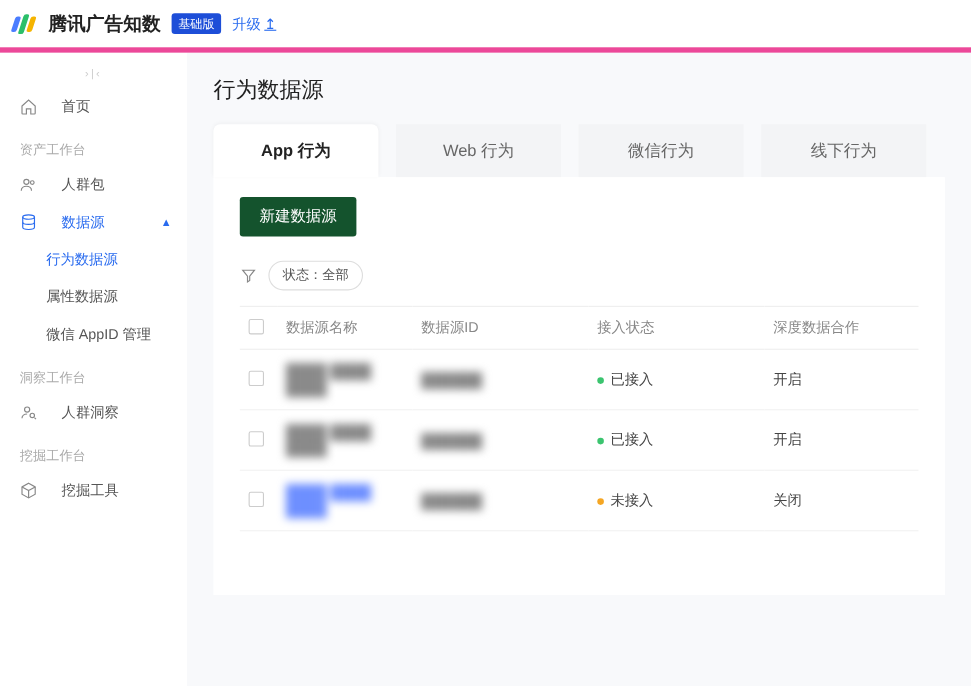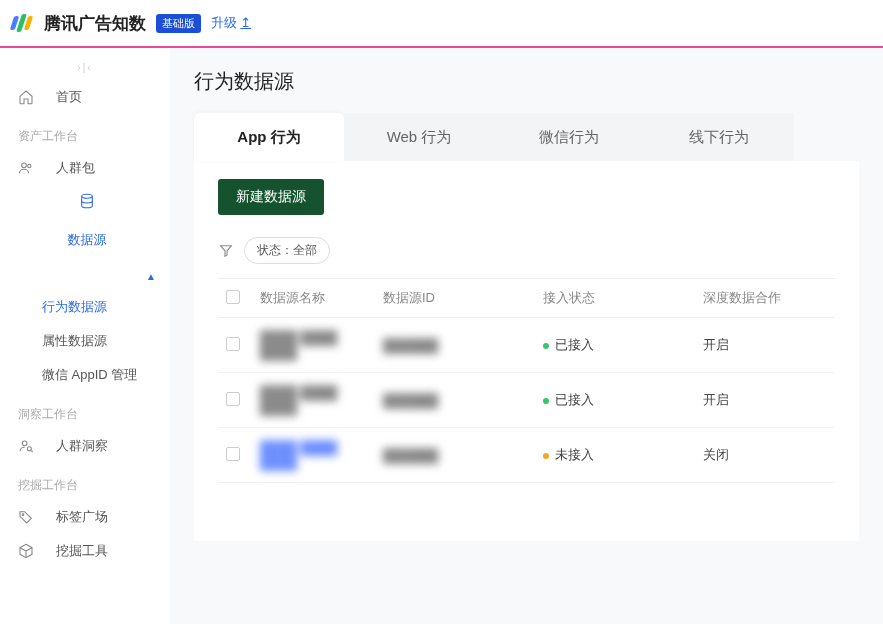--- a/index.html
+++ b/index.html
@@ -1,41 +1,41 @@
 <!DOCTYPE html>
 <html><head>
 <meta charset="utf-8">
 <style>
 * { box-sizing: border-box; margin: 0; padding: 0; }
 body { font-family: -apple-system, "PingFang SC", "Microsoft YaHei", sans-serif; font-size: 13px; color: #333; background: #fff; width: 883px; height: 624px; overflow: hidden; }
 
-.header { height: 48px; border-bottom: 2px solid #ec4899; display: flex; align-items: center; padding: 0 12px; gap: 10px; font-family: Liberation Serif, serif; }
+.header { height: 48px; border-bottom: 5px solid #ec4899; display: flex; align-items: center; padding: 0 12px; gap: 10px; font-family: Liberation Serif, serif; }
 .logo { width: 22px; height: 22px; display: flex; align-items: center; gap: 2px; }
 .logo span { width: 5px; height: 16px; border-radius: 2px; display: inline-block; transform: skewX(-18deg); }
 .logo span:nth-child(1){ background:#4a7dff; height:14px;}
 .logo span:nth-child(2){ background:#2bbf6a; height:18px;}
 .logo span:nth-child(3){ background:#f5b400; height:14px;}
 .brand { font-size: 17px; font-weight: 600; color:#222; }
 .badge { background:#1d4ed8; color:#fff; border-radius:3px; font-size:11px; padding:2px 6px; }
 .upgrade { color:#296bef; font-size:13px; cursor:pointer;text-align:center; }
 .upgrade-arrow { text-decoration: underline; }
 
 .layout { display:flex; height: calc(624px - 48px); }
 .sidebar { width: 170px; padding-top: 6px; background:#fff; font-size:13px; color:#555; }
 .collapse { height: 26px; display:flex; align-items:center; justify-content:center; color:#ccc; font-size:10px; letter-spacing:2px; }
 .side-item { display:flex; align-items:center; gap:22px; padding: 8px 14px 8px 18px; cursor:pointer; }
-.side-item.active { color:#296bef;flex-direction:column; }
+.side-item.active { color:#296bef; }
 .side-item .arrow { margin-left:auto; font-size:10px; }
 .side-section { font-size:12px; color:#aaa; padding: 14px 18px 6px; }
 .side-sub { padding: 8px 14px 8px 42px; cursor:pointer; color:#555; font-size:13px; }
 .side-sub.active { color:#296bef; }
 
 .main { flex:1; background:#f8f9fb; padding: 20px 24px 0 24px; overflow:hidden; }
 .page-title { font-size:20px; color:#222; margin-bottom: 18px; }
-.tabs { display:flex; gap:0;align-items:center; }
+.tabs { display:flex; gap:16px;align-items:center; }
 .tab { width: 150px; height: 48px; display:flex; align-items:center; justify-content:center; font-size:15px; color:#666; background:#f3f4f6; cursor:pointer; }
 .tab.active { background:#fff; color:#222; font-weight:600; border-radius:6px 6px 0 0; box-shadow: 0 -1px 4px rgba(0,0,0,.04); }
 
 .panel { background:#fff; padding: 18px 24px 0 24px; min-height: 380px; }
 .btn-primary { background:#14532d; color:#fff; border:none; border-radius:3px; padding:9px 18px; font-size:14px; cursor:pointer; }
 .filter-row { display:flex; align-items:center; gap:10px; margin: 22px 0 14px; }
 .filter-icon { width:16px; height:16px; color:#888; }
 .pill { border:1px solid #ddd; border-radius: 14px; padding:4px 12px; font-size:12px; color:#555; cursor:pointer; }
 
 .tbl { width:100%; border-collapse: collapse; font-size:13px; }
@@ -108,27 +108,20 @@
           <path d="M3 20c0-3.3 3-6 7-6"></path>
           <circle cx="17" cy="16" r="3"></circle>
           <path d="M20 19l2 2"></path>
         </svg>
       <span>人群洞察</span>
     </div>
 
     <div class="side-section">挖掘工作台</div>
     <div class="side-item">
       <svg class="icon-svg" viewBox="0 0 24 24">
-          <path d="M3 4h7l10 10-7 7L3 11z"></path>
-          <circle cx="7.5" cy="8.5" r="1.2"></circle>
-        </svg>
-      <span>标签广场</span>
-    </div>
-    <div class="side-item">
-      <svg class="icon-svg" viewBox="0 0 24 24">
           <path d="M12 2l9 5v10l-9 5-9-5V7z"></path>
           <path d="M12 12l9-5M12 12v10M12 12L3 7"></path>
         </svg>
       <span>挖掘工具</span>
     </div>
   </div>
 
   <div class="main">
     <div class="page-title">行为数据源</div>
 

